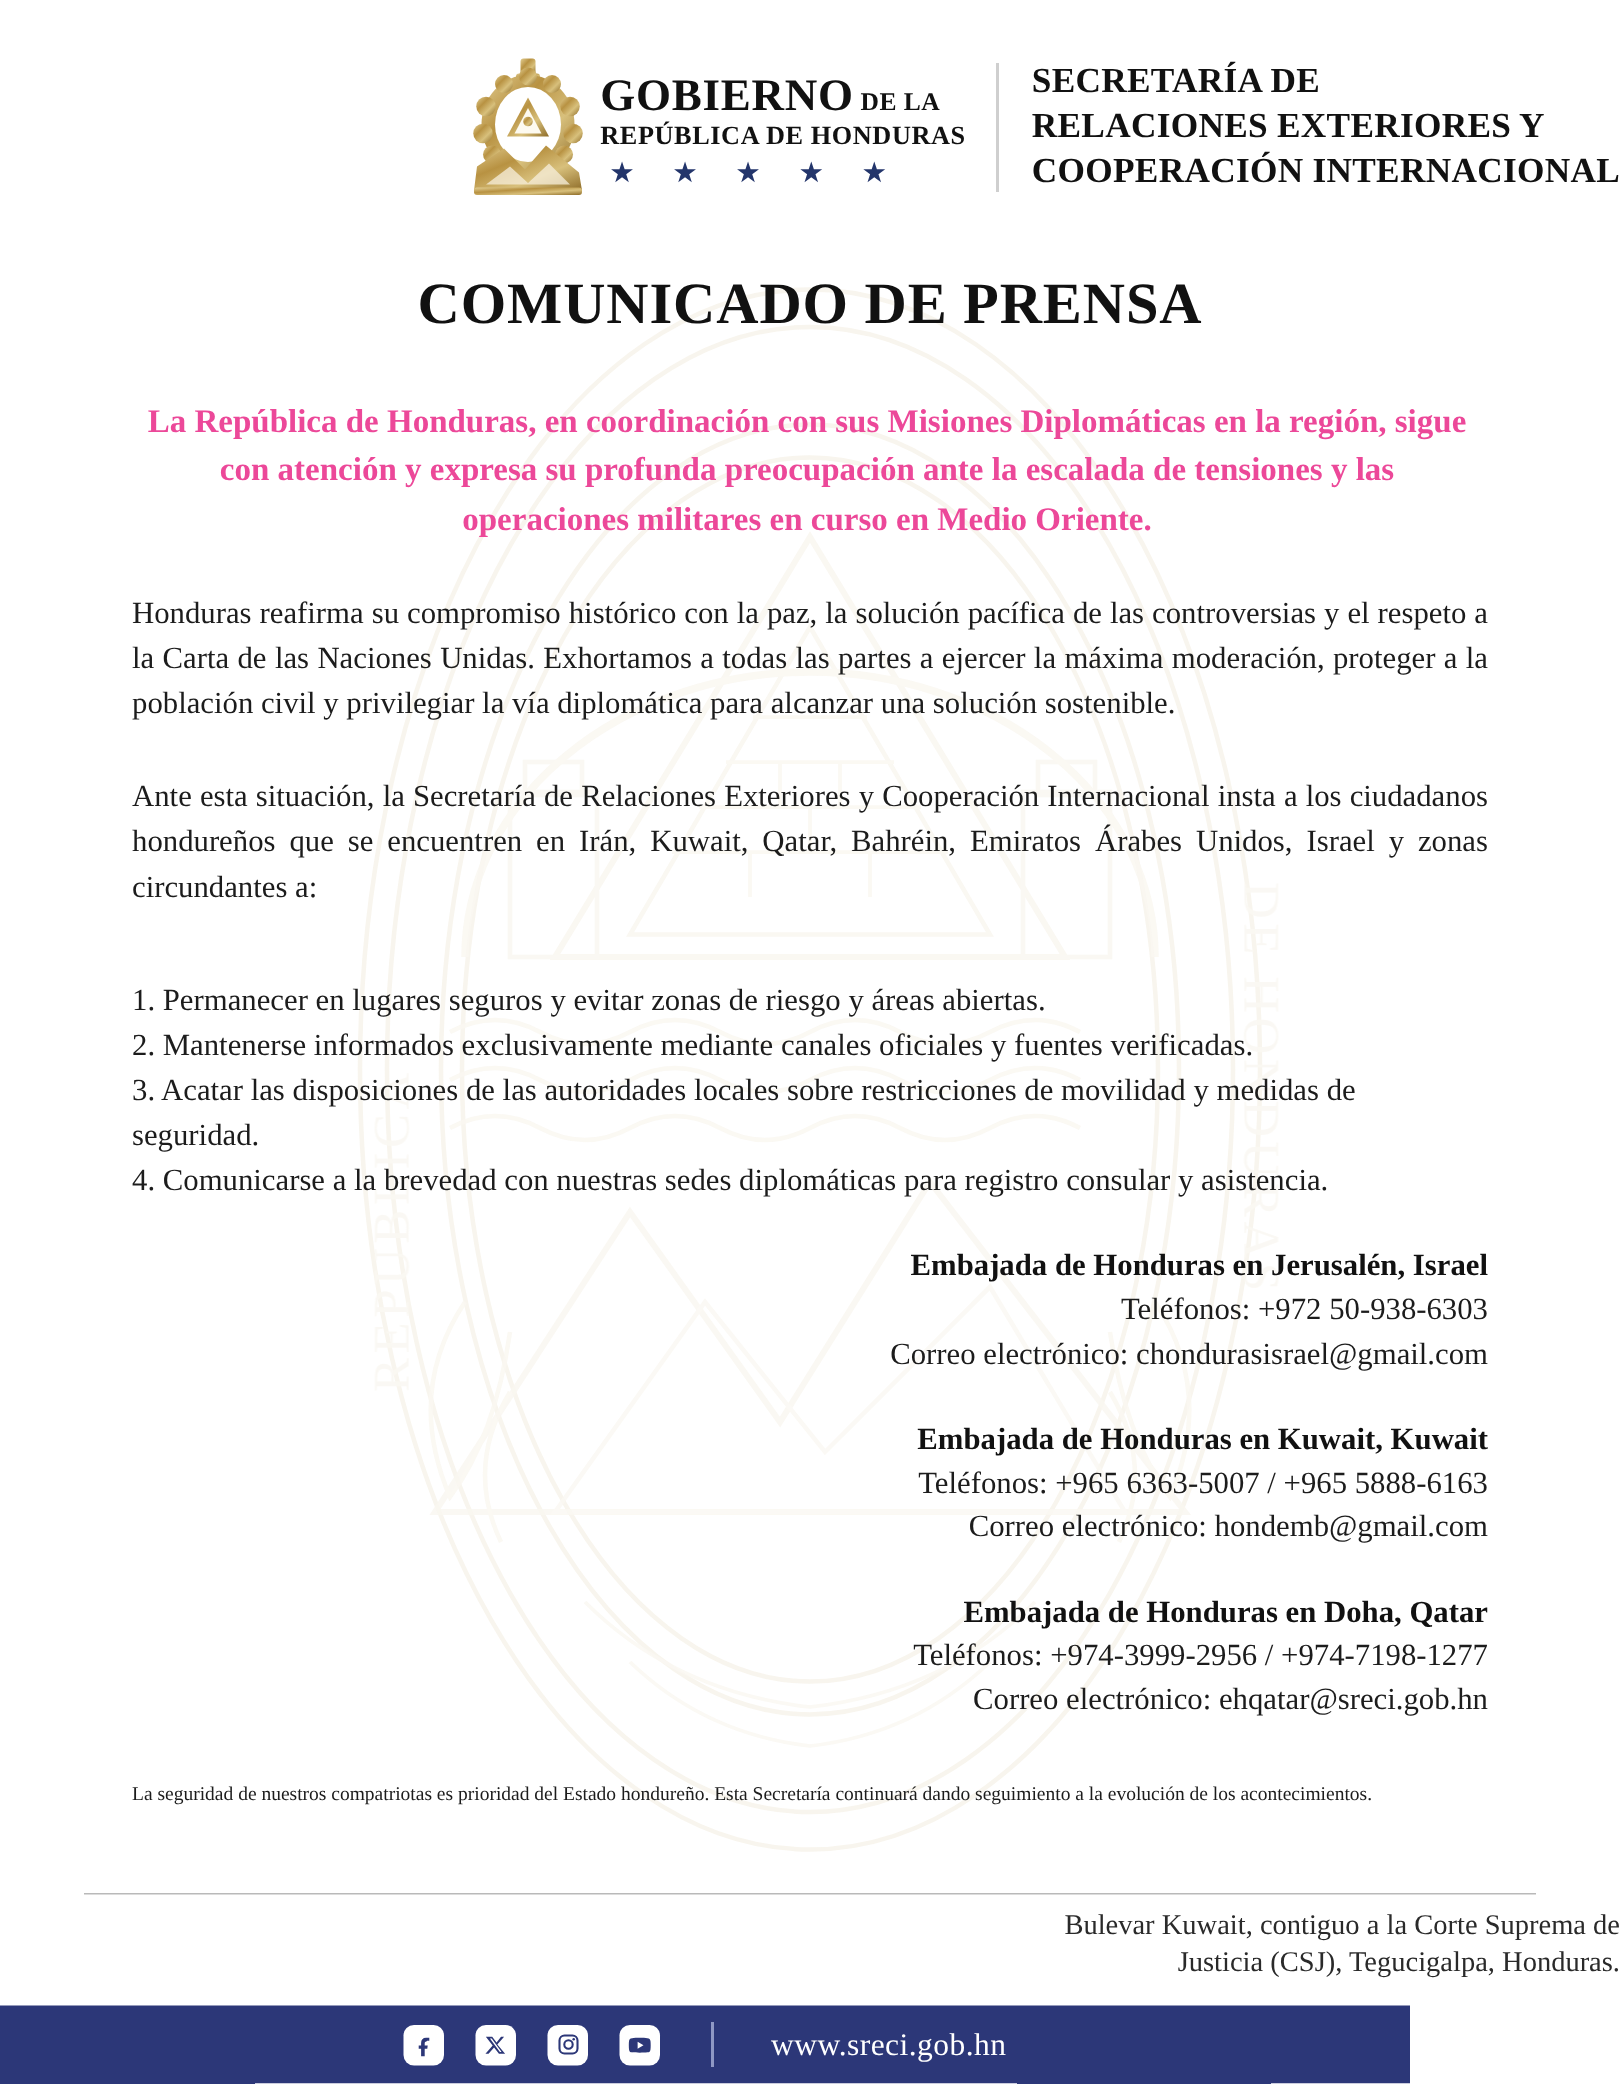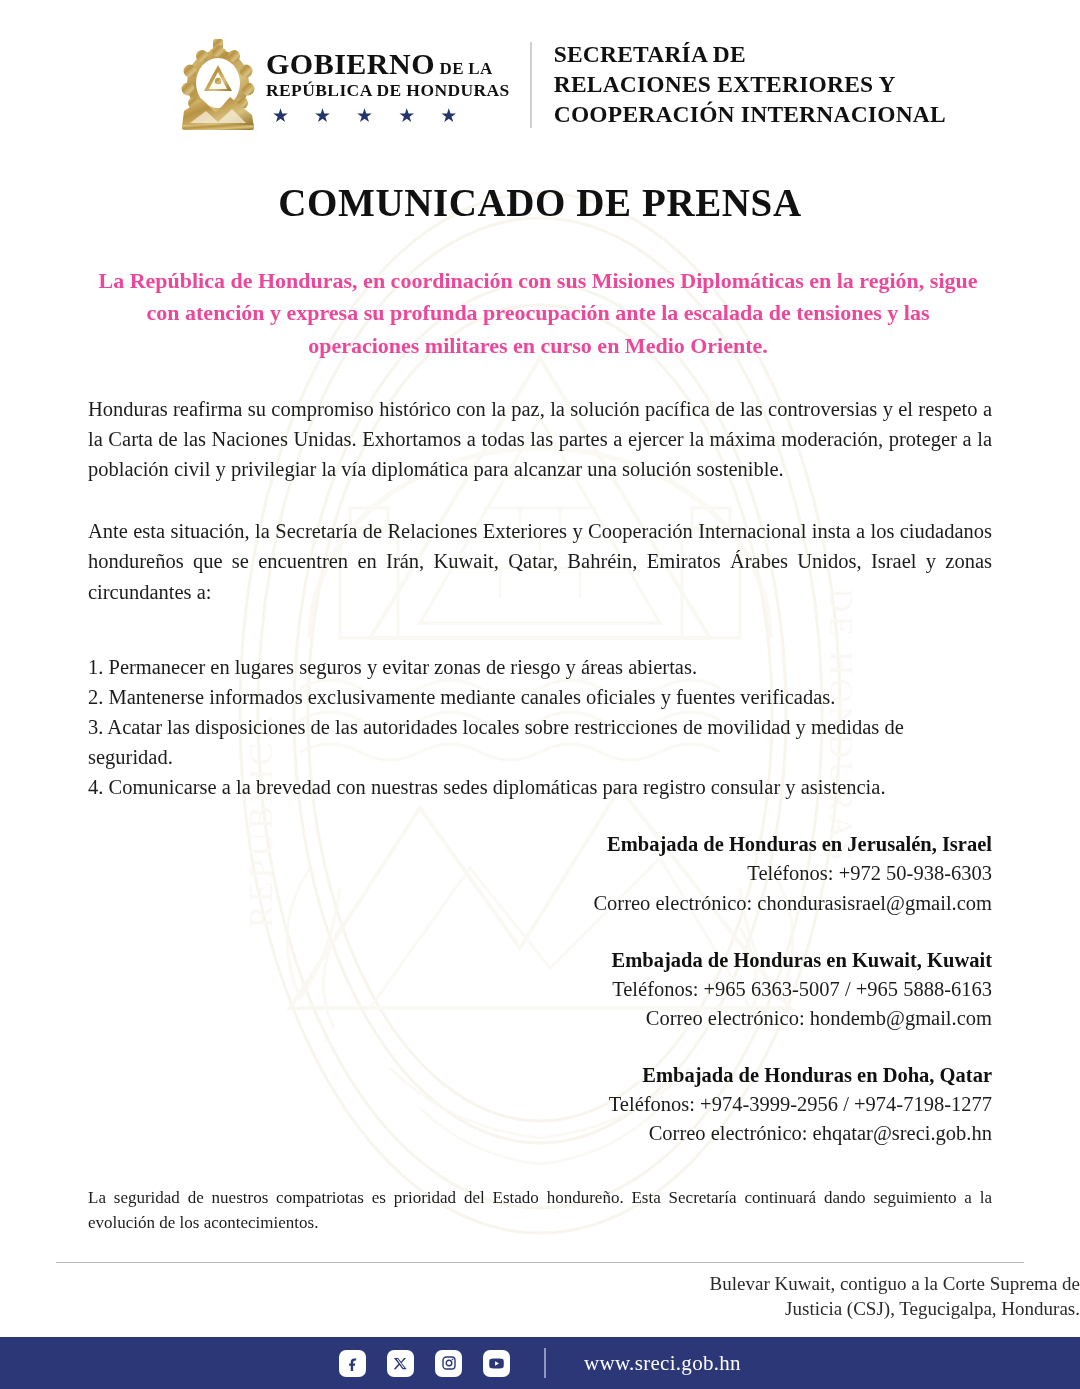--- a/index.html
+++ b/index.html
@@ -33,20 +33,21 @@
 
   
   #masthead {
     position: relative;
     z-index: 2;
     display: flex;
     align-items: center;
     padding: 48px 0 0 176px;
     height: 122px;
     box-sizing: border-box;
+    justify-content: flex-end;
   }
   #emblem {
     width: 84px;
     height: 96px;
     flex: 0 0 auto;
     margin-right: 6px;
   }
   #emblem svg { width: 100%; height: 100%; display: block; }
 
   #gov-block {
@@ -165,21 +166,21 @@
     line-height: 1.42;
     color: #111111;
   }
   .embassy-line {
     font-size: 20.5px;
     line-height: 1.42;
     color: #1c1c1c;
   }
 
   #closing {
-    font-size: 17px;
+    font-size: 13px;
     line-height: 1.47;
     text-align: justify;
     margin-top: 38px;
     color: #1c1c1c;
   }
 
   
   #footer-rule {
     position: absolute;
     left: 56px;
@@ -197,21 +198,21 @@
     font-size: 19px;
     line-height: 1.33;
     color: #2a2a2a;
     z-index: 2;
   }
 
   #footer-bar {
     position: absolute;
     left: 0;
     bottom: 0;
-    width: 1080px;
+    width: 940px;
     height: 52px;
     background: #2c3778;
     display: flex;
     align-items: center;
     justify-content: center;
     z-index: 3;
   }
   #social {
     display: flex;
     align-items: center;

